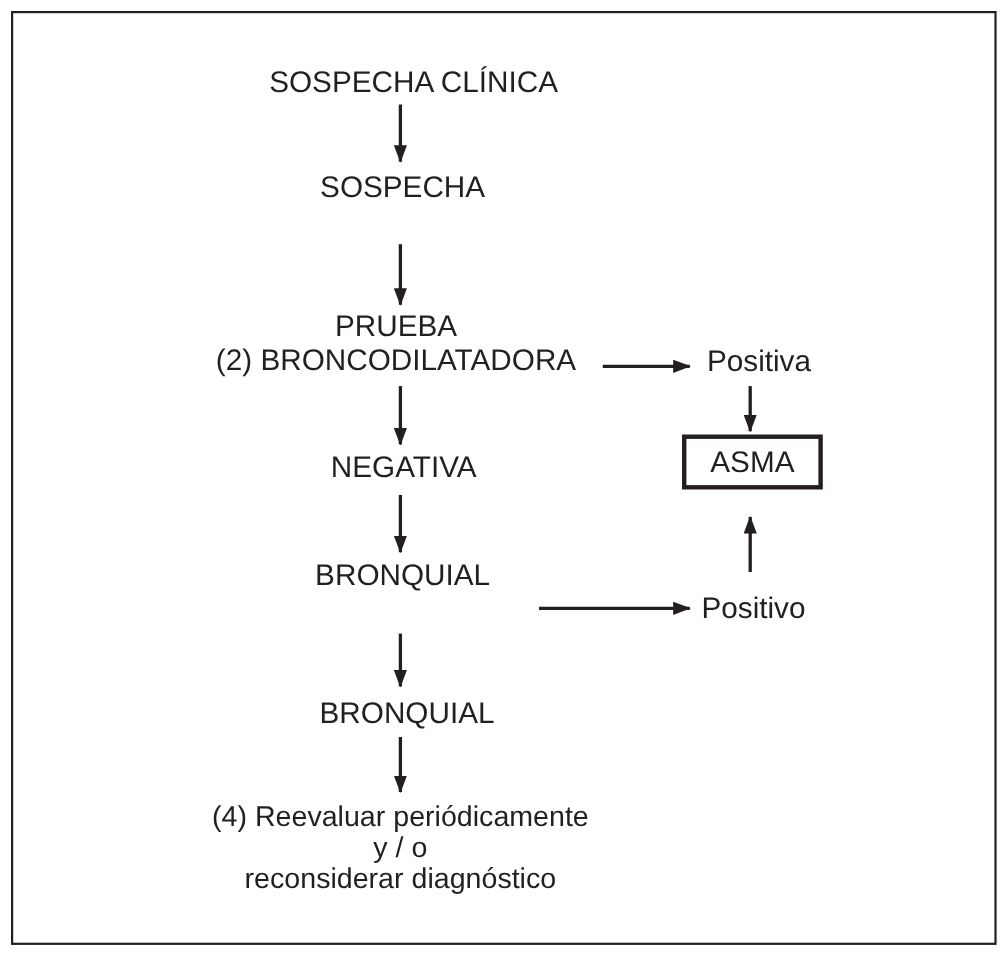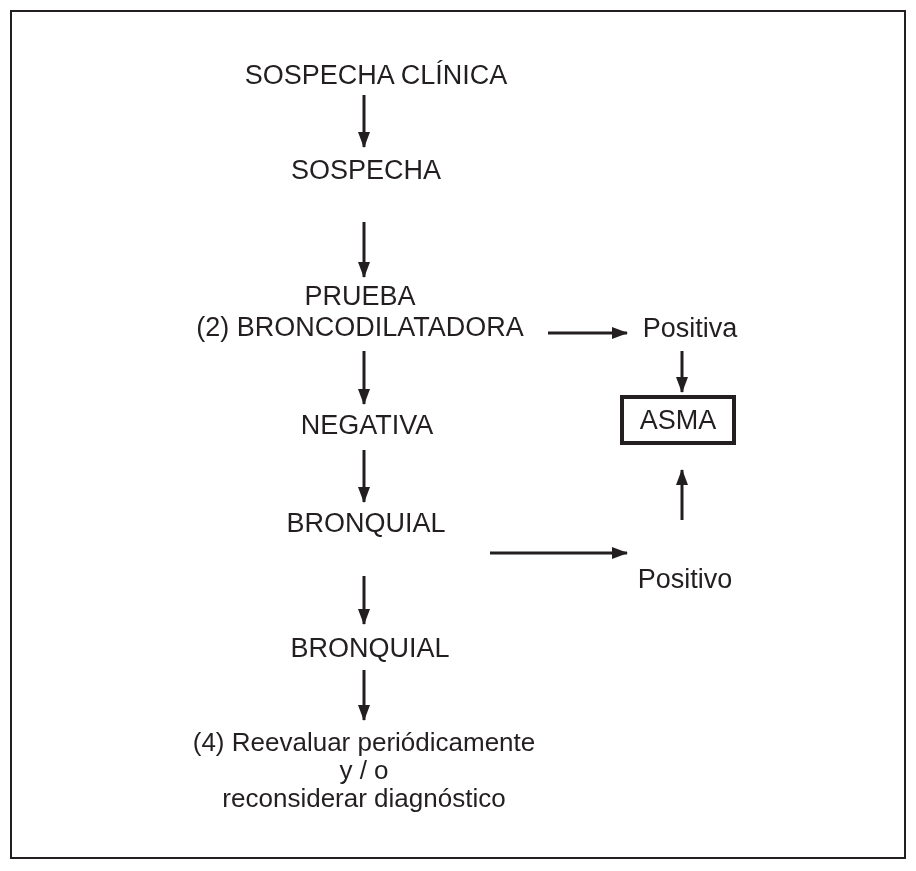--- a/index.html
+++ b/index.html
@@ -31,21 +31,21 @@
     line-height:31px;
     color:var(--ink);
   }
   .node.small{
     font-size:26px;
     line-height:28px;
   }
   .asma-box{
     position:absolute;
     left:620px;top:395px;
-    width:116px;height:50px;
+    width:128px;height:50px;
     border:4px solid var(--ink);
     box-sizing:border-box;
     display:flex;align-items:center;justify-content:center;
     font-size:27px;
     background:var(--bg);
   }
   svg.arrows{
     position:absolute;left:0;top:0;
     width:916px;height:871px;
     pointer-events:none;
@@ -96,21 +96,21 @@
   <div class="asma-box">
     <span>ASMA</span>
   </div>
 
   <div class="node" style="left:367px;top:410px;">NEGATIVA</div>
 
   <div class="node" style="left:366px;top:508px;">
     <div>BRONQUIAL</div>
   </div>
 
-  <div class="node" style="left:685px;top:564px;">Positivo</div>
+  <div class="node" style="left:685px;top:538px;">Positivo</div>
 
   <div class="node" style="left:370px;top:633px;">BRONQUIAL</div>
 
   <div class="node small" style="left:364px;top:728px;">
     <div>(4) Reevaluar periódicamente</div>
     <div>y / o</div>
     <div>reconsiderar diagnóstico</div>
   </div>
 
 </div>

